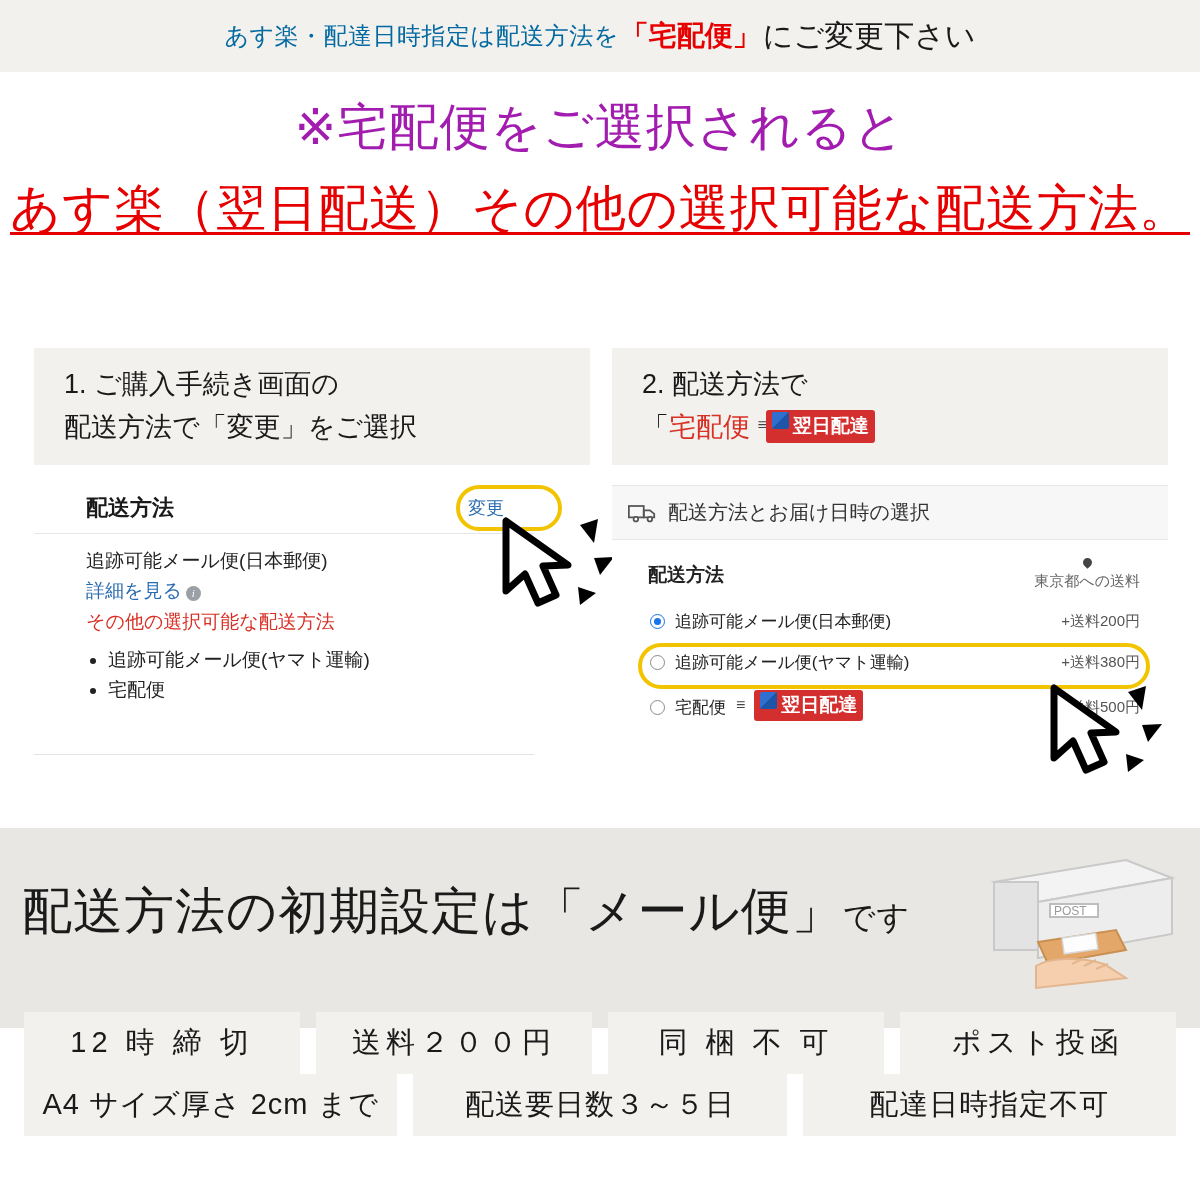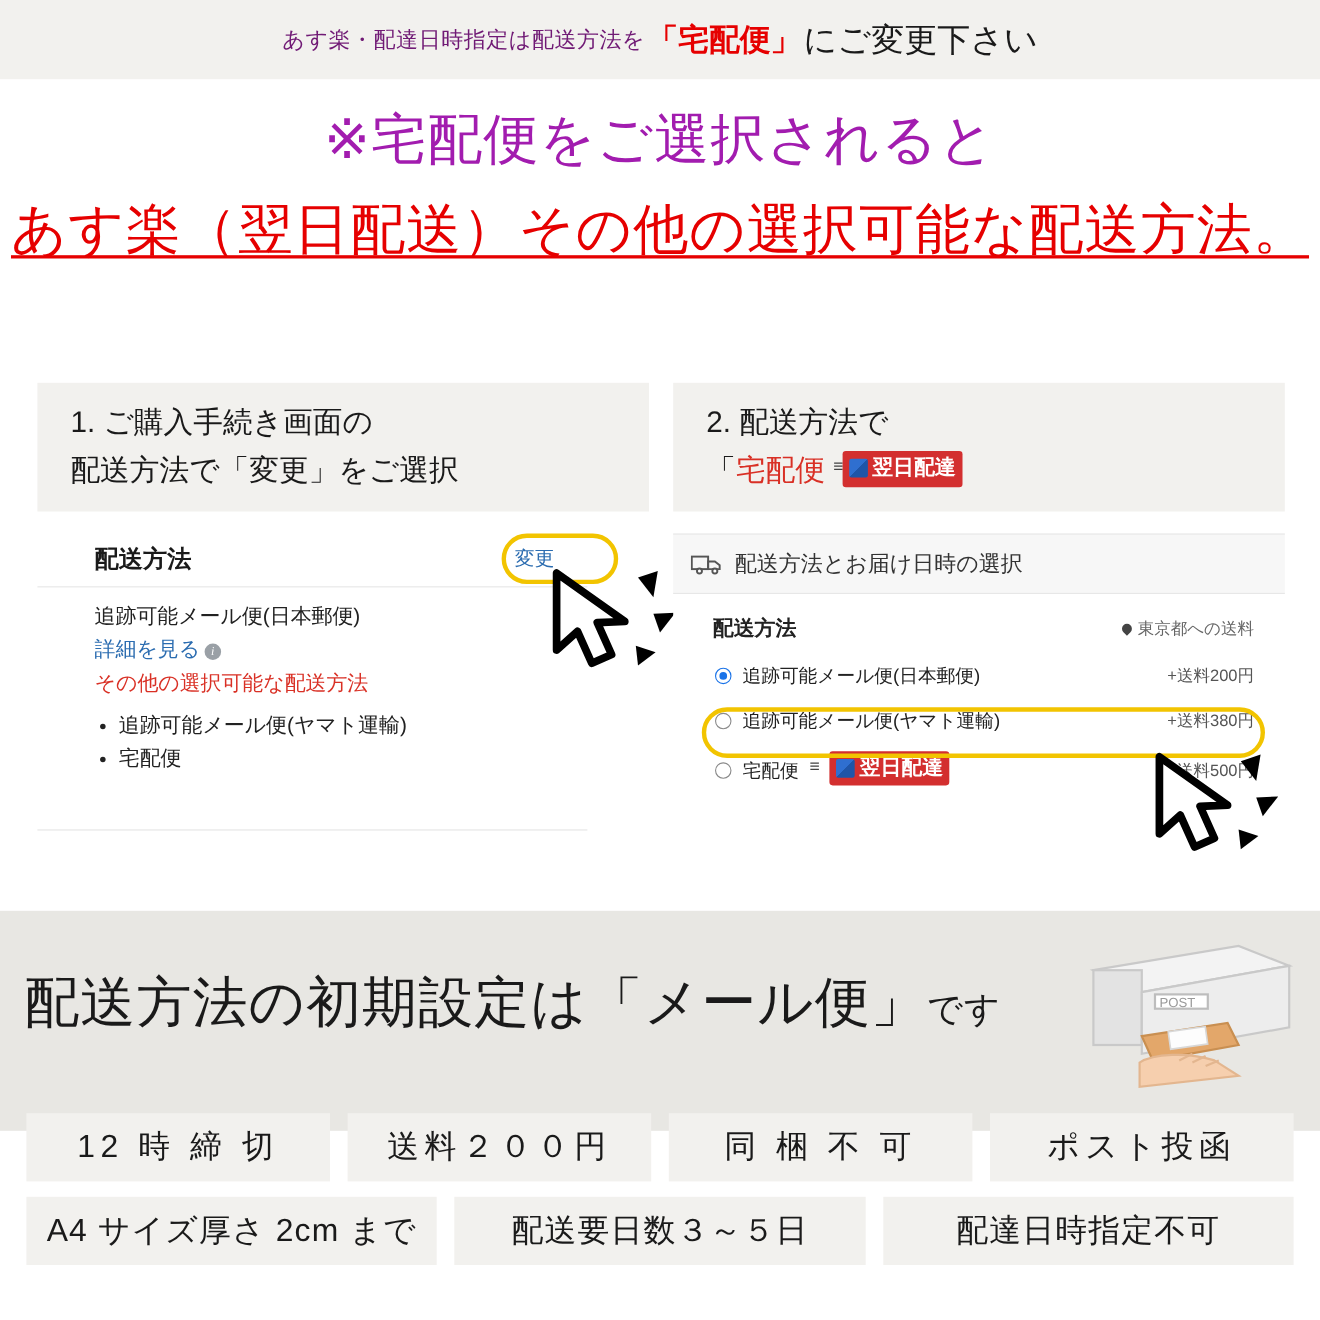--- a/index.html
+++ b/index.html
@@ -20,22 +20,22 @@
   .top-banner {
     position: absolute;
     left: 0; top: 0;
     width: 1200px; height: 72px;
     background: #f2f1ee;
     display: flex;
     align-items: center;
     justify-content: center;
   }
   .top-banner .t1 {
-    font-size: 20px;
-    color: #701a75;
+    font-size: 24px;
+    color: #0369a1;
     letter-spacing: 0.5px;
   }
   .top-banner .t2 {
     font-size: 28px;
     color: #e60000;
     font-weight: bold;
     margin: 0 2px;
     letter-spacing: 0px;
     text-align: center;
   }
@@ -89,21 +89,20 @@
     color: #1a1a1a;
     line-height: 1.5;
     white-space: nowrap;
   }
   .step-head .line.sub { margin-top: 2px; }
   .red-chip {
     color: #d93025;
   }
   .badge-yokujitsu {
     display: inline-flex;
-    align-items: center;
     gap: 4px;
     background: #d32f2f;
     color: #ffffff;
     font-size: 19px;
     font-weight: bold;
     padding: 2px 6px 3px 6px;
     border-radius: 3px;
     vertical-align: middle;
     position: relative;
     top: -2px;
@@ -236,20 +235,21 @@
     font-size: 19px;
     font-weight: bold;
     color: #222;
   }
   .shot2 .sec-right {
     font-size: 15px;
     color: #666;
     display: flex;
     align-items: center;
     gap: 5px;
+    flex-direction: column;
   }
   .pin {
     display:inline-block;
     width: 9px; height: 9px;
     background:#444;
     border-radius: 50% 50% 50% 0;
     transform: rotate(-45deg);
   }
   .opt-row {
     display: flex;
@@ -323,21 +323,20 @@
   
   .specs {
     position: absolute;
     left: 0; top: 1012px;
     width: 1200px;
   }
   .spec-row {
     display: flex;
     gap: 16px;
     padding: 0 24px;
-    margin-bottom: 14px;
   }
   .spec {
     background: #f2f1ee;
     height: 62px;
     display: flex;
     align-items: center;
     justify-content: center;
     font-size: 29px;
     color: #1a1a1a;
     letter-spacing: 5px;

